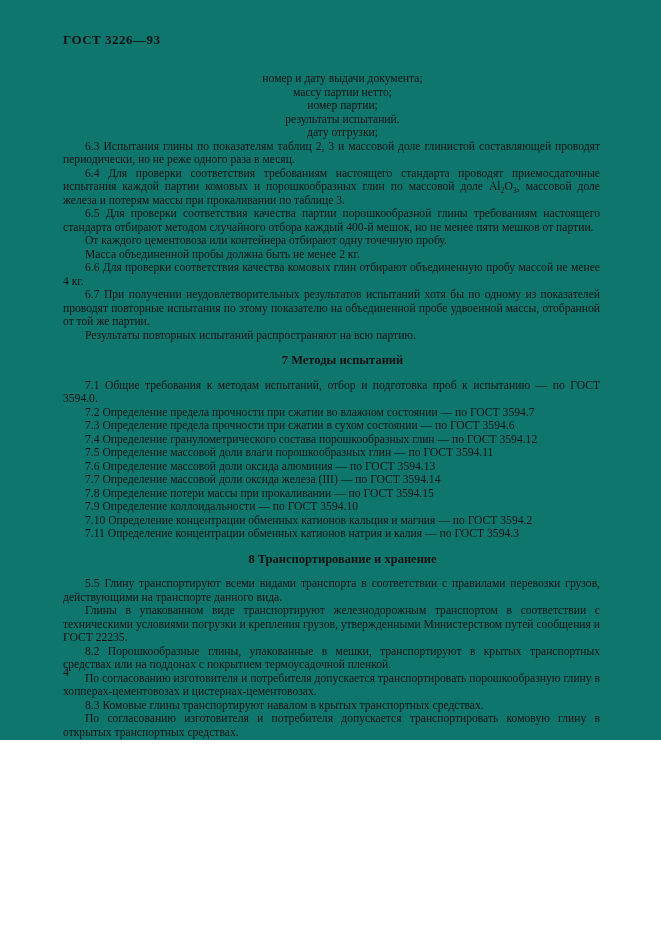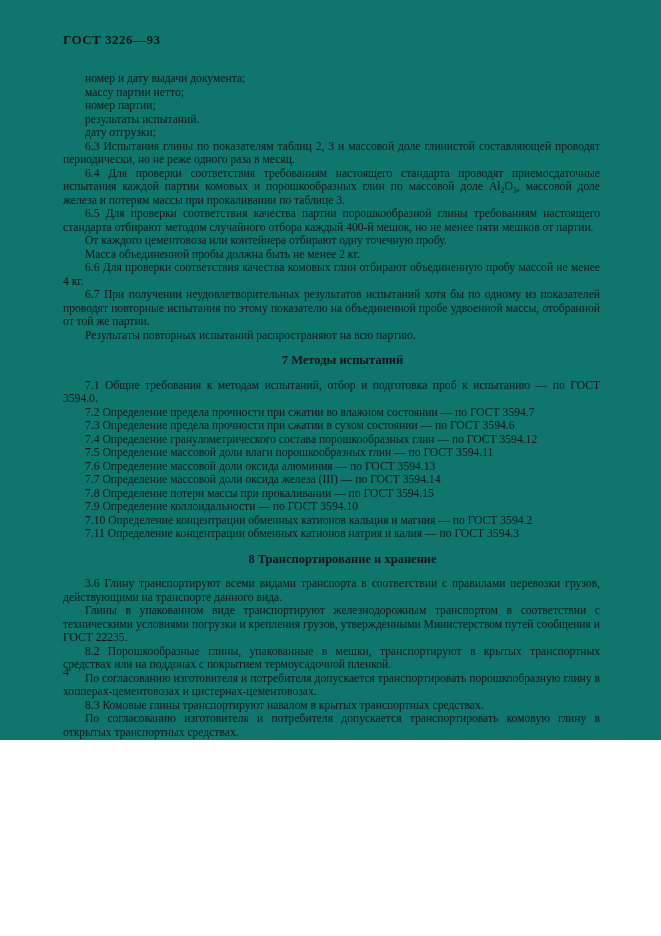--- a/index.html
+++ b/index.html
@@ -23,21 +23,21 @@
   .content {
     position: absolute;
     top: 72px;
     left: 63px;
     width: 537px;
     font-size: 11.6px;
     line-height: 13.5px;
     text-align: justify;
   }
   .content p { margin: 0; text-indent: 22px; }
-  .content p.list-item { text-indent: 0; margin-left: 22px; text-align: left; }
+  .content p.list-item { text-indent: 0; margin-left: 22px; text-align: center; }
   .content h2.heading {
     font-size: 12.5px;
     font-weight: bold;
     margin: 12px 0 11px 0;
     text-indent: 22px;
     text-align: center;
   }
   sub { font-size: 8px; line-height: 0; }
   .page-number {
     position: absolute;
@@ -79,21 +79,21 @@
     <p>7.5 Определение массовой доли влаги порошкообразных глин — по ГОСТ 3594.11</p>
     <p>7.6 Определение массовой доли оксида алюминия — по ГОСТ 3594.13</p>
     <p>7.7 Определение массовой доли оксида железа (III) — по ГОСТ 3594.14</p>
     <p>7.8 Определение потери массы при прокаливании — по ГОСТ 3594.15</p>
     <p>7.9 Определение коллоидальности — по ГОСТ 3594.10</p>
     <p>7.10 Определение концентрации обменных катионов кальция и магния — по ГОСТ 3594.2</p>
     <p>7.11 Определение концентрации обменных катионов натрия и калия — по ГОСТ 3594.3</p>
 
     <h2 class="heading">8 Транспортирование и хранение</h2>
 
-    <p>3.6 Глину транспортируют всеми видами транспорта в соответствии с правилами перевозки грузов, действующими на транспорте данного вида.</p>
+    <p>5.5 Глину транспортируют всеми видами транспорта в соответствии с правилами перевозки грузов, действующими на транспорте данного вида.</p>
     <p>Глины в упакованном виде транспортируют железнодорожным транспортом в соответствии с техническими условиями погрузки и крепления грузов, утвержденными Министерством путей сообщения и ГОСТ 22235.</p>
     <p>8.2 Порошкообразные глины, упакованные в мешки, транспортируют в крытых транспортных средствах или на поддонах с покрытием термоусадочной пленкой.</p>
     <p>По согласованию изготовителя и потребителя допускается транспортировать порошкообразную глину в хопперах-цементовозах и цистернах-цементовозах.</p>
     <p>8.3 Комовые глины транспортируют навалом в крытых транспортных средствах.</p>
     <p>По согласованию изготовителя и потребителя допускается транспортировать комовую глину в открытых транспортных средствах.</p>
     <p>8.4 Глину следует хранить в крытых складских помещениях или бункерах, защищенных от влаги раздельно по маркам.</p>
 
   </div>
 
   <div class="page-number">4</div>

